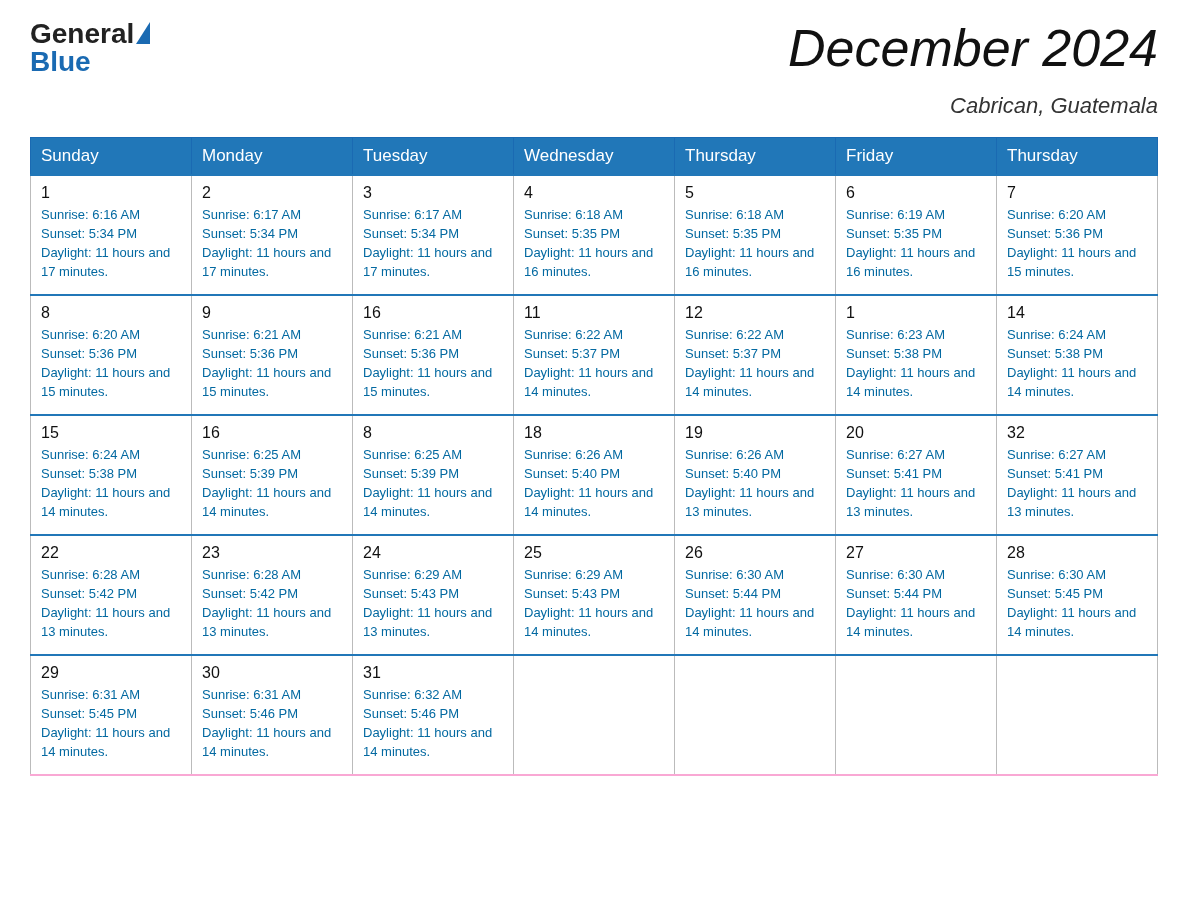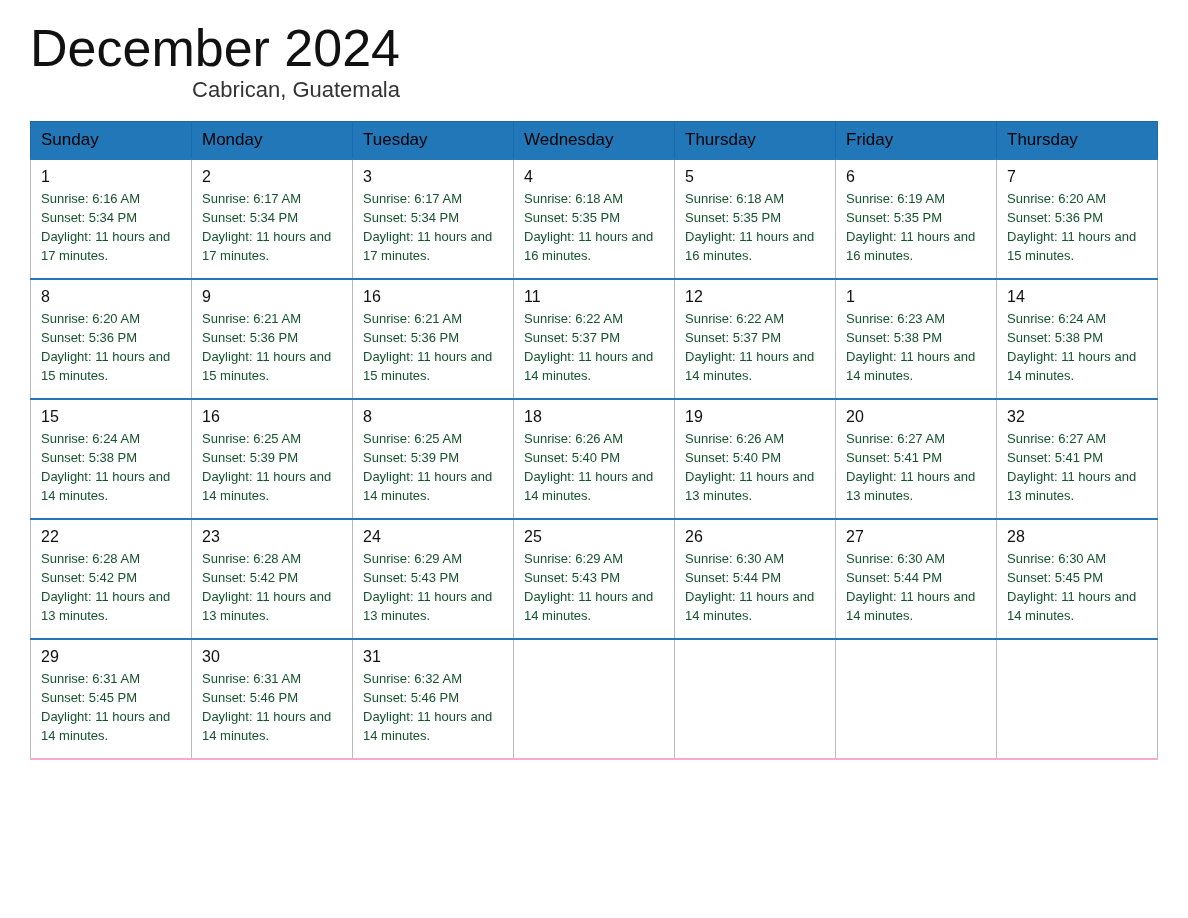--- a/index.html
+++ b/index.html
@@ -44,40 +44,41 @@
       vertical-align: middle;
       position: relative;
       top: -4px;
     }
     .logo-row {
       display: flex;
       align-items: flex-end;
     }
     .title-block {
       text-align: right;
+      font-style: italic;
     }
     .month-title {
       font-size: 52px;
       font-weight: normal;
       color: #111;
       line-height: 1.1;
     }
     .location {
       font-size: 22px;
       color: #333;
-      margin-top: 0;
+      margin-top: 16px;
     }
     table {
       width: 100%;
       border-collapse: collapse;
       table-layout: fixed;
     }
     thead tr th {
       background-color: #2177b8;
-      color: #000000;
+      color: #ffffff;
       font-size: 17px;
       font-weight: normal;
       padding: 8px 10px;
       text-align: left;
       border: 1px solid #1a6ab2;
     }
     tbody tr td {
       vertical-align: top;
       padding: 8px 10px;
       font-size: 13.5px;
@@ -95,31 +96,38 @@
       border-bottom: 2px solid #f9a8d4;
     }
     .day-number {
       font-size: 16px;
       font-weight: normal;
       margin-bottom: 4px;
       color: #111;
     }
     .day-info {
       font-size: 13px;
-      color: #14532d;
+      color: #0369a1;
       line-height: 1.45;
     }
     .empty-cell {
       background: #fff;
     }
   </style>
 </head>
 <body>
 
 <div class="header">
+  <div class="logo">
+    <div class="logo-row">
+      <span class="logo-text-general">General</span>
+      <span class="logo-arrow"></span>
+    </div>
+    <span class="logo-text-blue">Blue</span>
+  </div>
   <div class="title-block">
     <div class="month-title">December 2024</div>
     <div class="location">Cabrican, Guatemala</div>
   </div>
 </div>
 
 <table>
   <thead>
     <tr>
     <th>Sunday</th>

